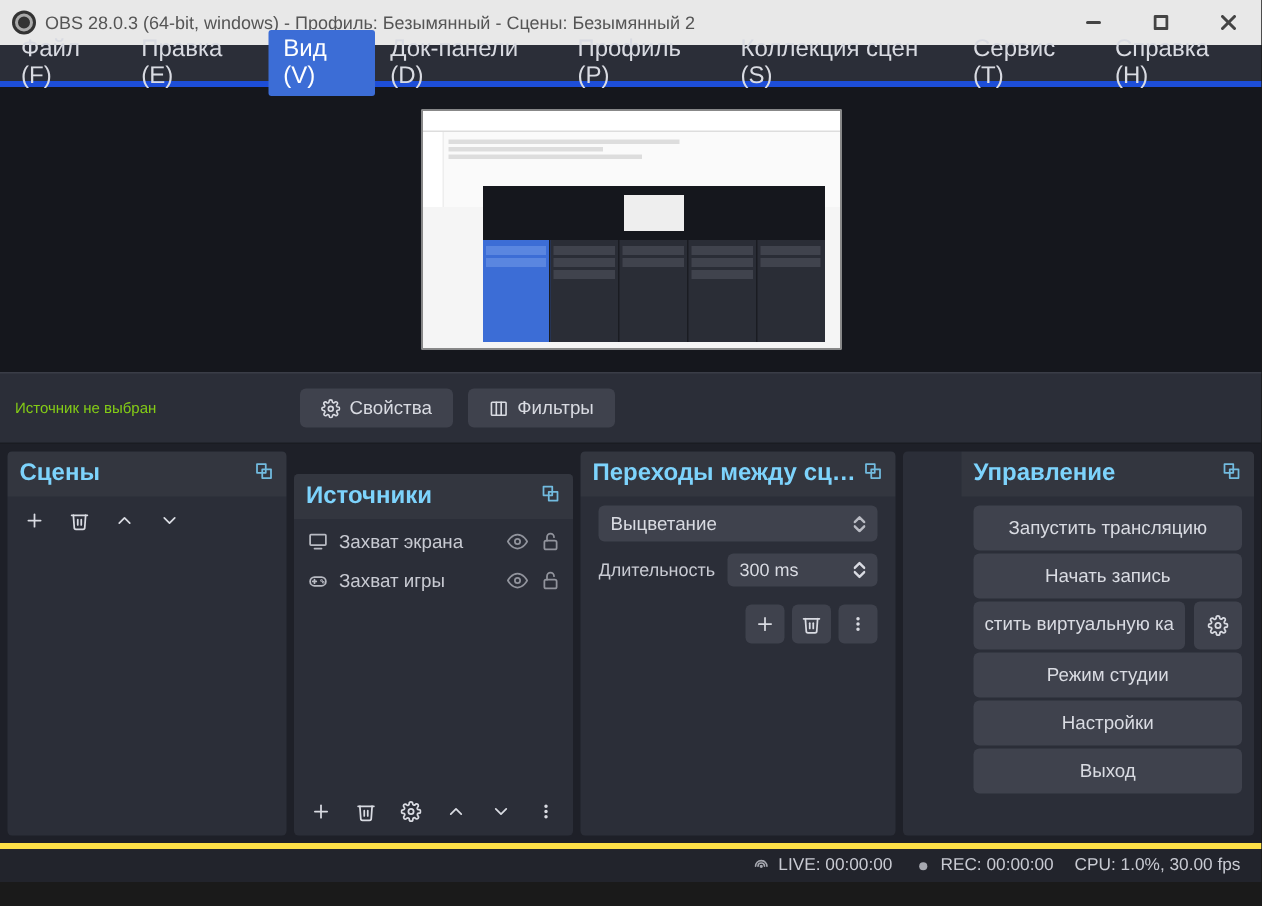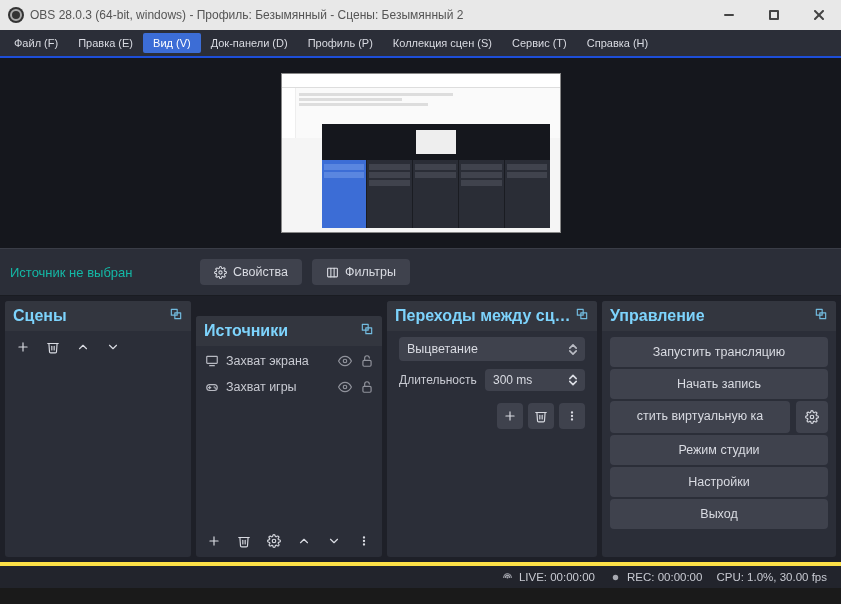--- a/index.html
+++ b/index.html
@@ -7,21 +7,21 @@
 
 
 .titlebar { height: 30px; background: #e8e8e8; display: flex; align-items: center; padding-left: 8px; color: #555; font-size: 12px; }
 .titlebar .logo { width: 16px; height: 16px; border-radius: 50%; background: #333; margin-right: 6px; display:flex; align-items:center; justify-content:center;}
 .titlebar .logo::after{content:""; width:8px;height:8px;border:2px solid #aaa;border-radius:50%;}
 .titlebar .win-btns { margin-left: auto; display: flex; }
 .titlebar .win-btn { width: 45px; height: 30px; display: flex; align-items: center; justify-content: center; color: #444; }
 .titlebar .win-btn svg { width: 10px; height: 10px; }
 
 
-.menubar { height: 28px; background: #2b2e38; display: flex; align-items: center; padding: 0 4px; font-size: 11px; color: #d9dbe2; border-bottom: 2px solid #1d4ed8; }
+.menubar { height: 28px; background: #2b2e38; display: flex; align-items: center; padding: 0 4px; font-size: 16px; color: #d9dbe2; border-bottom: 4px solid #1d4ed8; }
 .menubar .menu-item { padding: 4px 10px; cursor: default; }
 .menubar .menu-item.active { background: #3c6dd6; color: #fff; border-radius: 2px; }
 
 
 .preview-area { height: 190px; background: #15171d; display: flex; align-items: center; justify-content: center; }
 .preview-mock { width: 280px; height: 160px; background: #f5f5f5; border: 1px solid #888; position: relative; overflow: hidden; }
 .pm-top { height: 14px; background: #fff; border-bottom: 1px solid #ddd; }
 .pm-body { display:flex; height:50px;}
 .pm-side { width:14px; background:#fff; border-right:1px solid #eee;}
 .pm-main { flex:1; background:#fafafa; padding:3px;}
@@ -31,31 +31,31 @@
 .pm-inner-thumb { width:40px; height:24px; background:#eee;}
 .pm-inner-grid { display:flex; height:calc(100% - 36px);}
 .pm-col { flex:1; border-right:1px solid #1a1c22; padding:2px;}
 .pm-col:first-child{ background:#3c6dd6;}
 .pm-col:last-child{border:none;}
 .pm-row { height:6px; background:#40434d; margin:2px 0;}
 .pm-col:first-child .pm-row{background:#5a86e0;}
 
 
 .context-bar { height: 48px; background: #2b2e38; display: flex; align-items: center; padding: 0 10px; gap: 10px; border-top: 1px solid #3a3d47; border-bottom: 1px solid #1a1c22; }
-.context-bar .ctx-label { color: #14b8a6; font-size: 13px; flex: 0 0 180px; }
+.context-bar .ctx-label { color: #84cc16; font-size: 10px; flex: 0 0 180px; }
 .ctx-btn { display: flex; align-items: center; gap: 6px; background: #3f424d; color: #d9dbe2; padding: 6px 14px; border-radius: 4px; font-size: 12.5px; }
 .ctx-btn svg { width: 13px; height: 13px; }
 
 
 .docks { display: flex; padding: 5px; gap: 5px; background: #1e2028; height: 266px;}
 .dock { background: #2b2e38; border-radius: 3px; display: flex; flex-direction: column; overflow: hidden; }
 .dock.scenes { width: 186px; }
 .dock.sources { width: 186px; margin-top: 15px; }
 .dock.transitions { width: 210px; }
-.dock.controls { flex: 1; }
+.dock.controls { flex: 1; padding-left: 39px; }
 .dock-header { height: 30px; display: flex; align-items: center; padding: 0 8px; background: #33363f; color: #7dd3fc; font-size: 16px; font-weight: 600; }
 .dock-header .pop { margin-left: auto; opacity: 0.85; }
 .dock-body { flex: 1; padding: 2px 0; overflow: hidden;}
 .dock-footer { height: 32px; display: flex; align-items: center; gap: 4px; padding: 0 5px; }
 
 
 .scene-item { padding: 7px 10px; color: #e4e6ed; font-size: 12.5px; }
 .scene-item.selected { background: #3c6dd6; }
 .source-item { display: flex; gap: 7px; padding: 6px 8px; color: #c8cad2; font-size: 12.5px; }
 .source-item .sicon { width: 15px; display:flex; align-items:center; justify-content:center; opacity:0.9;}

